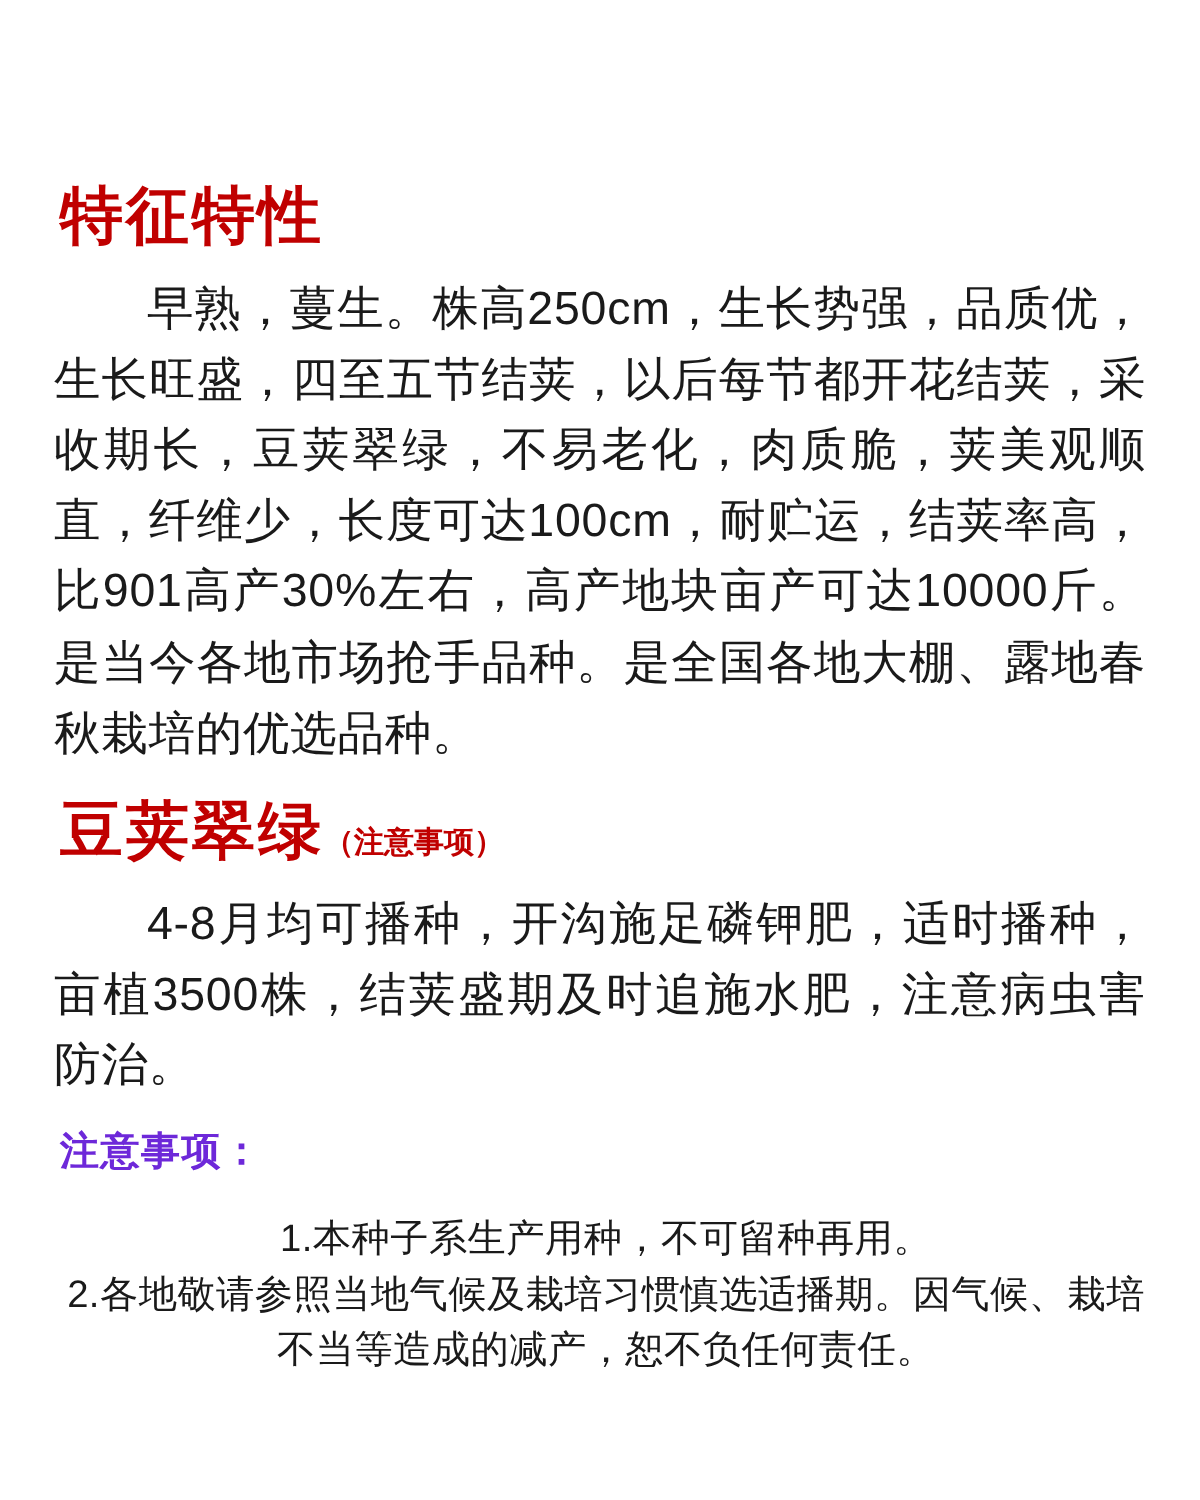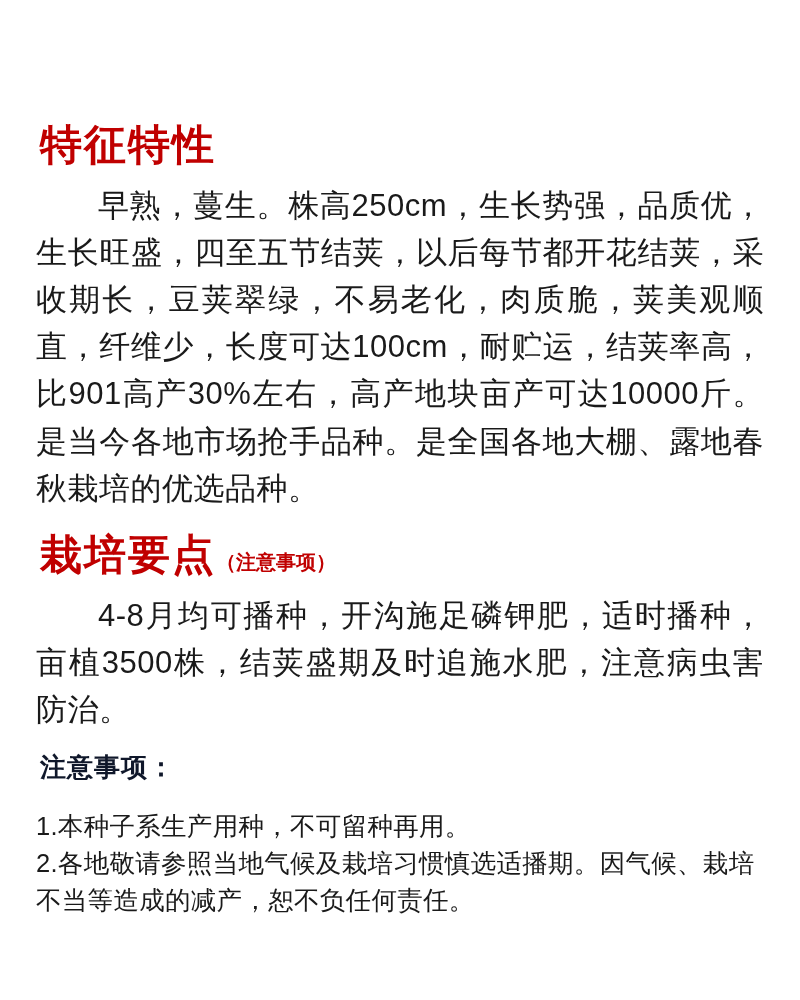--- a/index.html
+++ b/index.html
@@ -31,21 +31,21 @@
     margin: 0;
     white-space: nowrap;
   }
   .heading-major .sub {
     font-size: 20px;
     letter-spacing: 0px;
   }
   .heading-minor {
     font-family: "Liberation Serif", serif;
     font-weight: bold;
-    color: #0f172a;
+    color: #6d28d9;
     font-size: 26px;
     line-height: 1.2;
     letter-spacing: 1px;
     margin: 0;
   }
   .body-text {
     font-family: "Liberation Sans", sans-serif;
     font-size: 31px;
     line-height: 1.52;
     color: #1a1a1a;
@@ -57,39 +57,40 @@
   .indent {
     text-indent: 2em;
   }
   .note-line {
     font-family: "Liberation Sans", sans-serif;
     font-size: 25.5px;
     line-height: 1.45;
     color: #1a1a1a;
     letter-spacing: 0.3px;
     margin: 0;
+    text-align: center;
   }
   
   #sec-features-title { position: absolute; left: 40px; top: 122px; }
   #sec-features-body  { position: absolute; left: 36px; top: 182px; width: 728px; }
   #sec-cultivation-title { position: absolute; left: 40px; top: 532px; }
   #sec-cultivation-body  { position: absolute; left: 36px; top: 592px; width: 728px; }
   #sec-notice-title { position: absolute; left: 40px; top: 752px; }
   #sec-notice-body  { position: absolute; left: 36px; top: 808px; width: 736px; }
 </style>
 </head>
 <body>
 
 <div class="page">
 
   <h1 class="heading-major" id="sec-features-title">特征特性</h1>
 
   <p class="body-text indent" id="sec-features-body">早熟，蔓生。株高250cm，生长势强，品质优，生长旺盛，四至五节结荚，以后每节都开花结荚，采收期长，豆荚翠绿，不易老化，肉质脆，荚美观顺直，纤维少，长度可达100cm，耐贮运，结荚率高，比901高产30%左右，高产地块亩产可达10000斤。是当今各地市场抢手品种。是全国各地大棚、露地春秋栽培的优选品种。</p>
 
-  <h2 class="heading-major" id="sec-cultivation-title"><span>栽培要点</span><span class="sub">（注意事项）</span></h2>
+  <h2 class="heading-major" id="sec-cultivation-title"><span>豆荚翠绿</span><span class="sub">（注意事项）</span></h2>
 
   <p class="body-text indent" id="sec-cultivation-body">4-8月均可播种，开沟施足磷钾肥，适时播种，亩植3500株，结荚盛期及时追施水肥，注意病虫害防治。</p>
 
   <h3 class="heading-minor" id="sec-notice-title">注意事项：</h3>
 
   <div id="sec-notice-body">
     <p class="note-line">1.本种子系生产用种，不可留种再用。</p>
     <p class="note-line">2.各地敬请参照当地气候及栽培习惯慎选适播期。因气候、栽培不当等造成的减产，恕不负任何责任。</p>
   </div>
 

